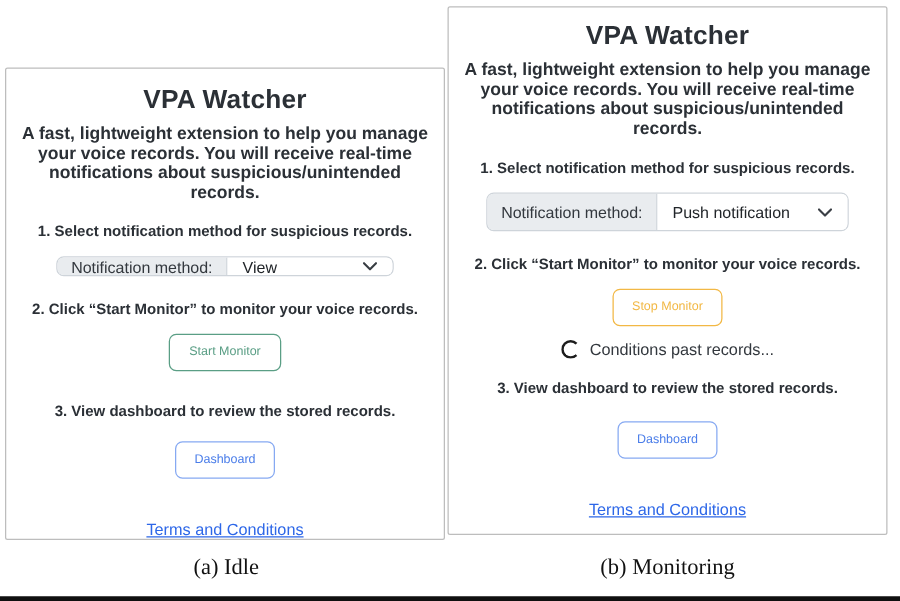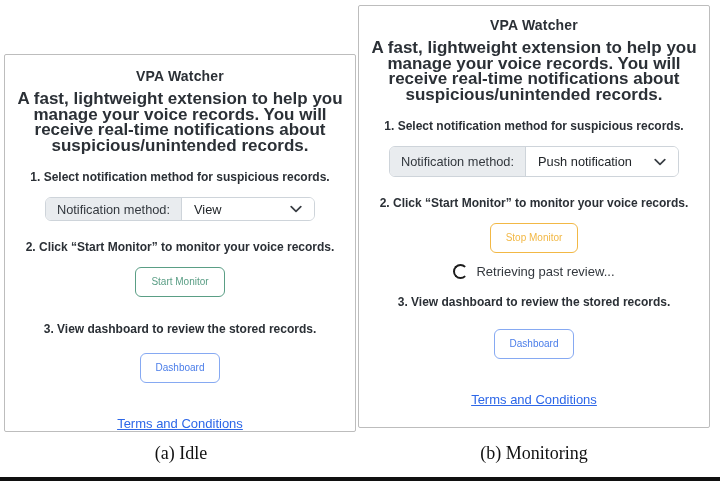--- a/index.html
+++ b/index.html
@@ -19,26 +19,26 @@
     font-family:"Liberation Sans", sans-serif;color:var(--text-dark);
     overflow:hidden;
   }
   .panel{
     position:absolute;background:#ffffff;border:1px solid var(--panel-border);
     border-radius:2px;display:flex;flex-direction:column;align-items:center;
     box-sizing:border-box;
   }
   .panel-a{left:4px;top:54px;width:352px;height:378px;}
   .panel-b{left:358px;top:5px;width:352px;height:423px;}
-  .title{font-size:14px;font-weight:700;margin:0;letter-spacing:.2px;}
+  .title{font-size:21px;font-weight:700;margin:0;letter-spacing:.2px;}
   .panel-a .title{margin-top:13px;}
   .panel-b .title{margin-top:11px;}
   .desc{
     margin:7px 0 0 0;max-width:334px;text-align:center;
-    font-size:17px;font-weight:600;line-height:15.5px;
+    font-size:14px;font-weight:600;line-height:15.5px;
   }
   .step{margin:0;font-size:12px;font-weight:700;text-align:center;}
   .step-1{margin-top:17px;}
   .step-2{margin-top:19px;}
   .panel-a .step-3{margin-top:25px;}
   .panel-b .step-3{margin-top:16px;}
   .input-group{
     margin-top:13px;display:flex;align-items:stretch;height:31px;
     border:1px solid var(--input-border);border-radius:6px;overflow:hidden;
     box-sizing:border-box;
@@ -129,21 +129,21 @@
             <path d="M1.2 1.6 L6 6.4 L10.8 1.6" fill="none" stroke="#3a3f45" stroke-width="1.7" stroke-linecap="round" stroke-linejoin="round"></path>
           </svg>
       </div>
     </div>
 
     <p class="step step-2">2. Click “Start Monitor” to monitor your voice records.</p>
     <button class="btn btn-warning">Stop Monitor</button>
 
     <div class="status-row second">
       <span class="spinner"></span>
-      <span>Retrieving past review...</span>
+      <span>Conditions past records...</span>
     </div>
 
     <p class="step step-3">3. View dashboard to review the stored records.</p>
     <button class="btn btn-primary">Dashboard</button>
 
     <a class="terms">Terms and Conditions</a>
   </section>
 
   <div class="caption caption-a">(a) Idle</div>
   <div class="caption caption-b">(b) Monitoring</div>

